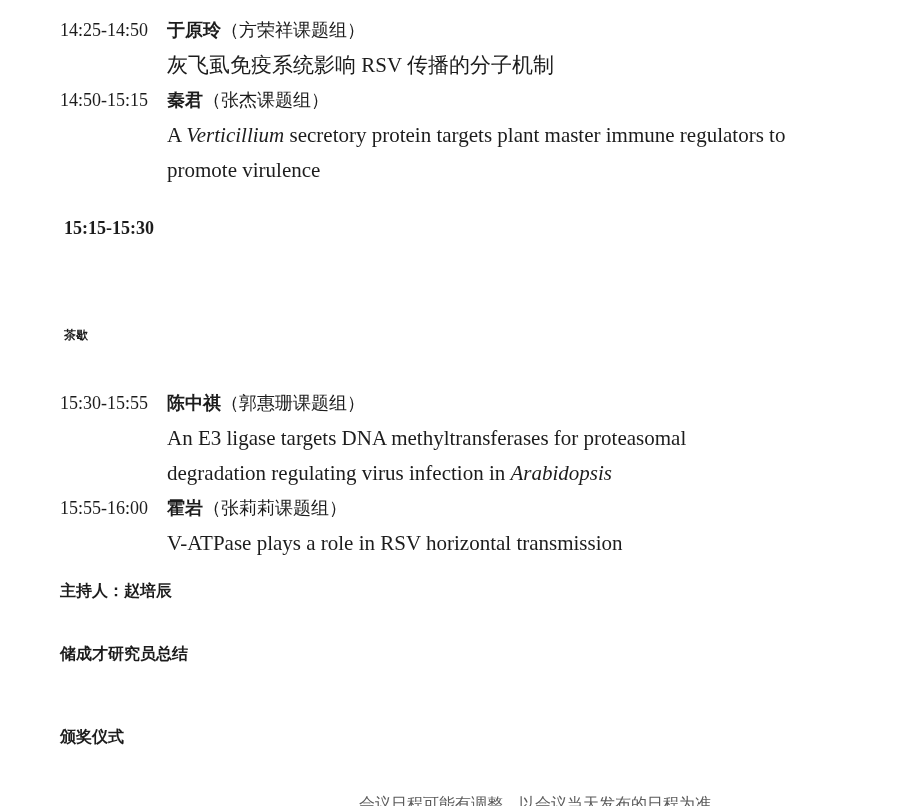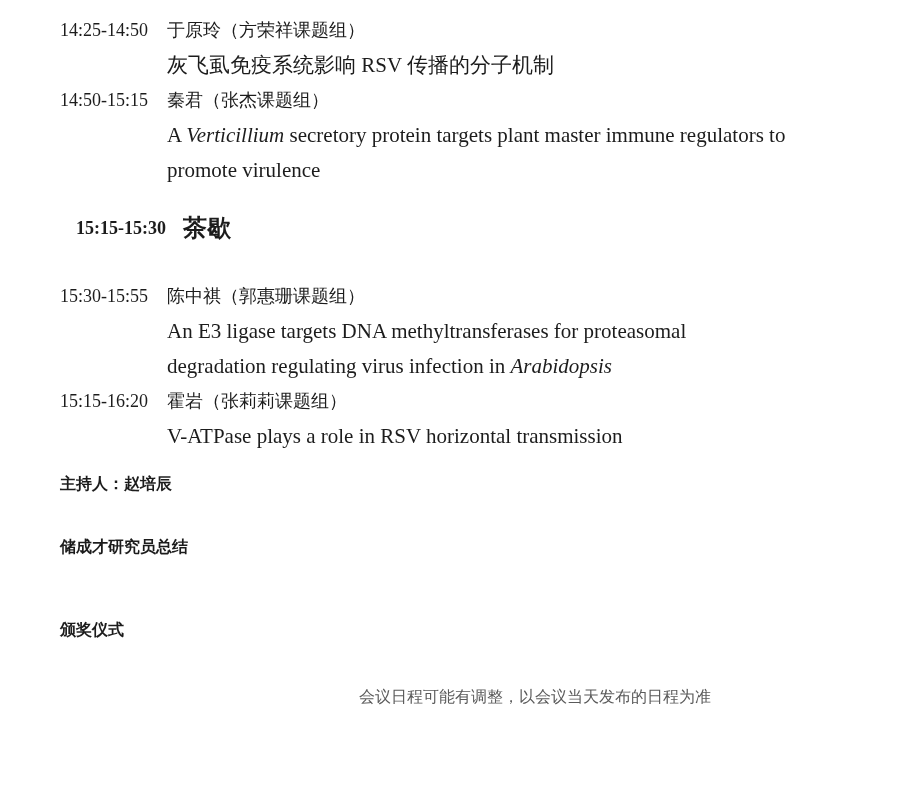--- a/index.html
+++ b/index.html
@@ -10,28 +10,28 @@
   }
   .page { box-sizing: border-box; width: 711px; padding: 13px 0 0 60px; }
 
   
   .entry { display: flex; align-items: flex-start; }
   .entry .time {
     flex: 0 0 107px; font-size: 18px; line-height: 35px; white-space: nowrap;
   }
   .entry .body { font-size: 18px; line-height: 35px; }
   .speaker-line { white-space: nowrap; }
-  .speaker { font-weight: 400; }
+  .speaker { font-weight: 700; }
   .affiliation { font-weight: 400; margin-top: 30px; }
   .title-line { font-size: 21px; line-height: 35px; white-space: nowrap; }
   .title-line i { font-style: italic; }
 
-  .break-entry { margin: 23px 0 33px 16px; }
+  .break-entry { margin: 23px 0 33px 4px; flex-direction: column; }
   .break-entry .time { font-weight: 700; }
-  .break-entry .label { font-weight: 700; font-size: 24px; line-height: 35px; }
+  .break-entry .label { font-weight: 700; font-size: 12px; line-height: 35px; }
 
   
   .closing-title {
     margin-top: 43px; font-size: 22px; font-weight: 700; line-height: 35px;
     white-space: nowrap;
   }
   .closing-title .gap { display: inline-block; width: 26px; }
   .closing-line {
     font-weight: 700; font-size: 16px; line-height: 35px; white-space: nowrap;
     font-family: "Liberation Sans", "DejaVu Sans", sans-serif;
@@ -75,21 +75,21 @@
       </div>
       <div class="entry">
         <div class="time">15:30-15:55</div>
         <div class="body">
           <div class="speaker-line"><span class="speaker">陈中祺</span><span class="affiliation">（郭惠珊课题组）</span></div>
           <div class="title-line">An E3 ligase targets DNA methyltransferases for proteasomal</div>
           <div class="title-line">degradation regulating virus infection in <i>Arabidopsis</i></div>
         </div>
       </div>
       <div class="entry">
-        <div class="time">15:15-16:20</div>
+        <div class="time">15:55-16:00</div>
         <div class="body">
           <div class="speaker-line"><span class="speaker">霍岩</span><span class="affiliation">（张莉莉课题组）</span></div>
           <div class="title-line">V-ATPase plays a role in RSV horizontal transmission</div>
         </div>
       </div>
     </div>
 
 
   <div class="closing-line l1">主持人：赵培辰</div>
   <div class="closing-line l2">储成才研究员总结</div>

